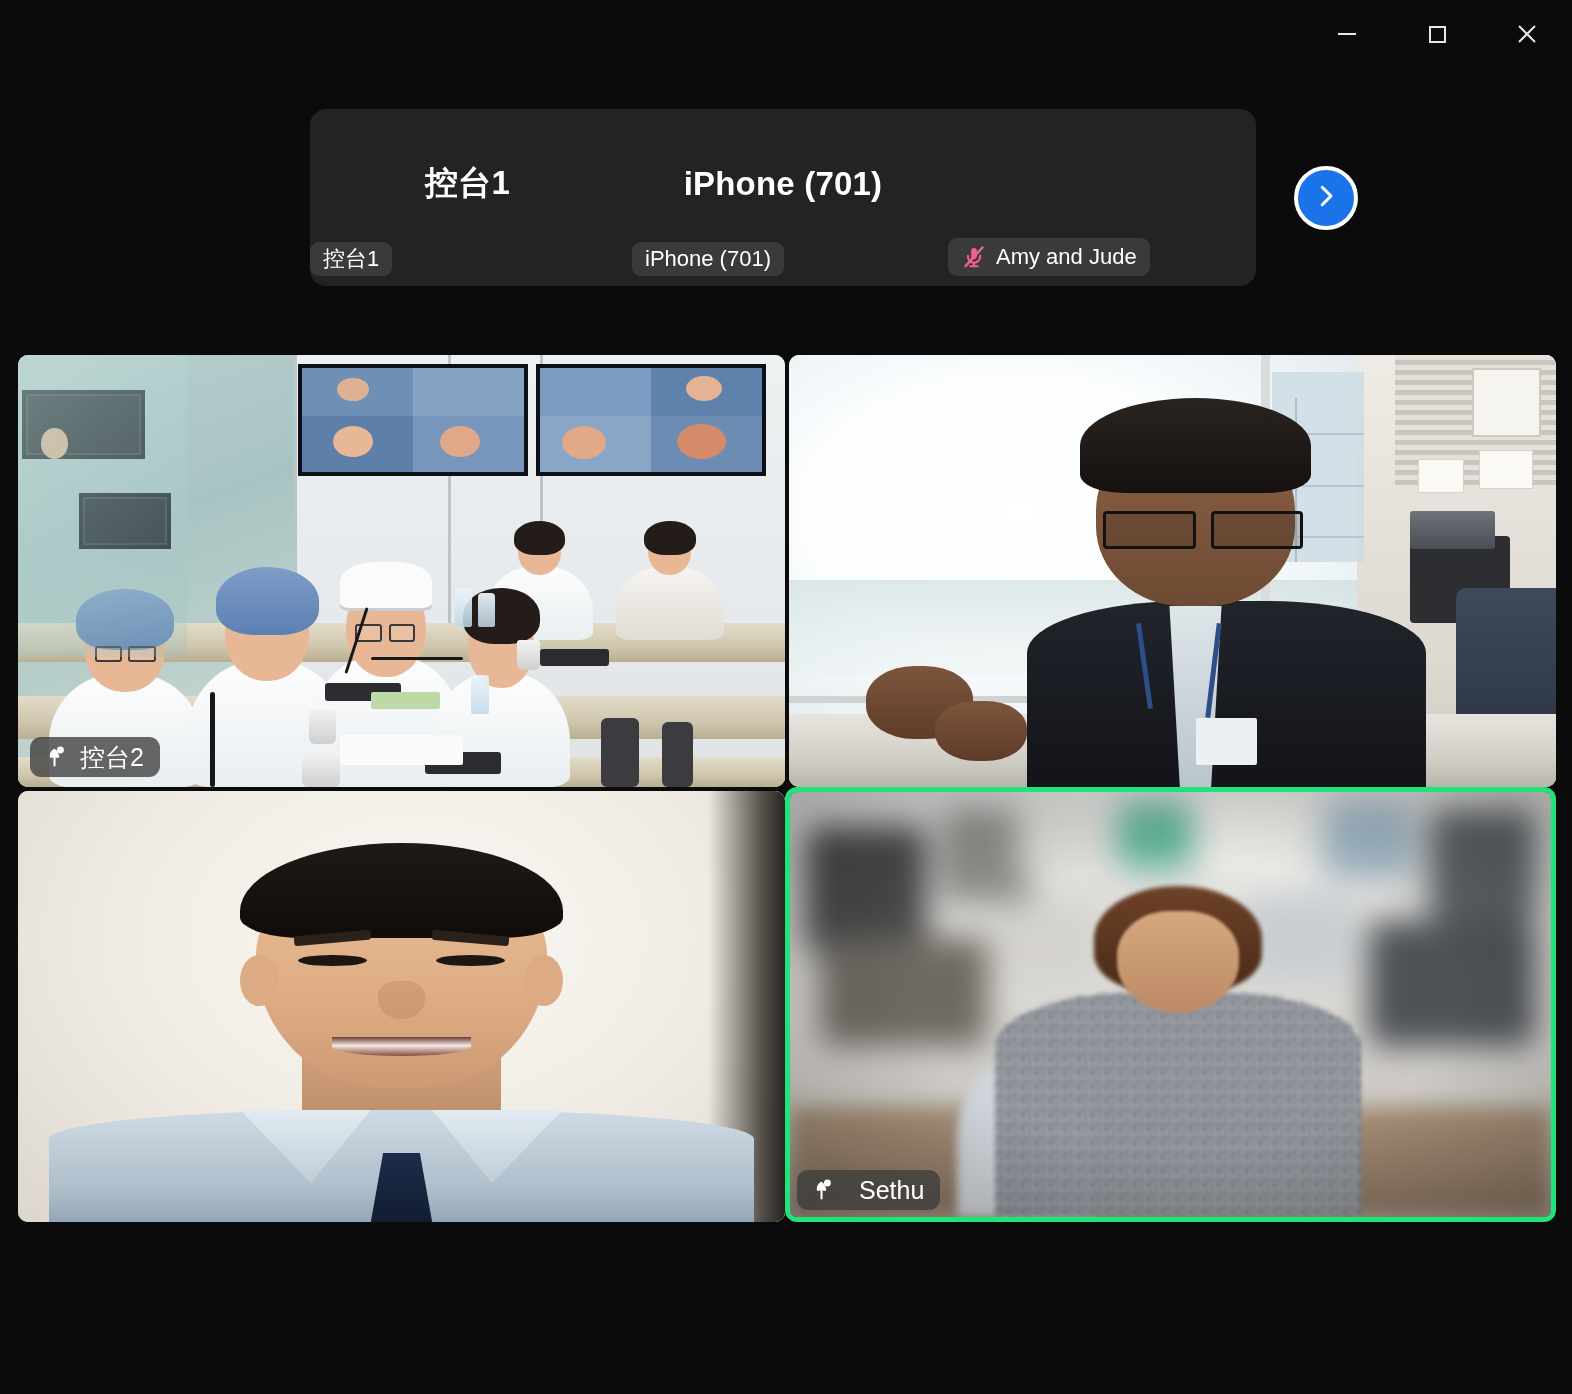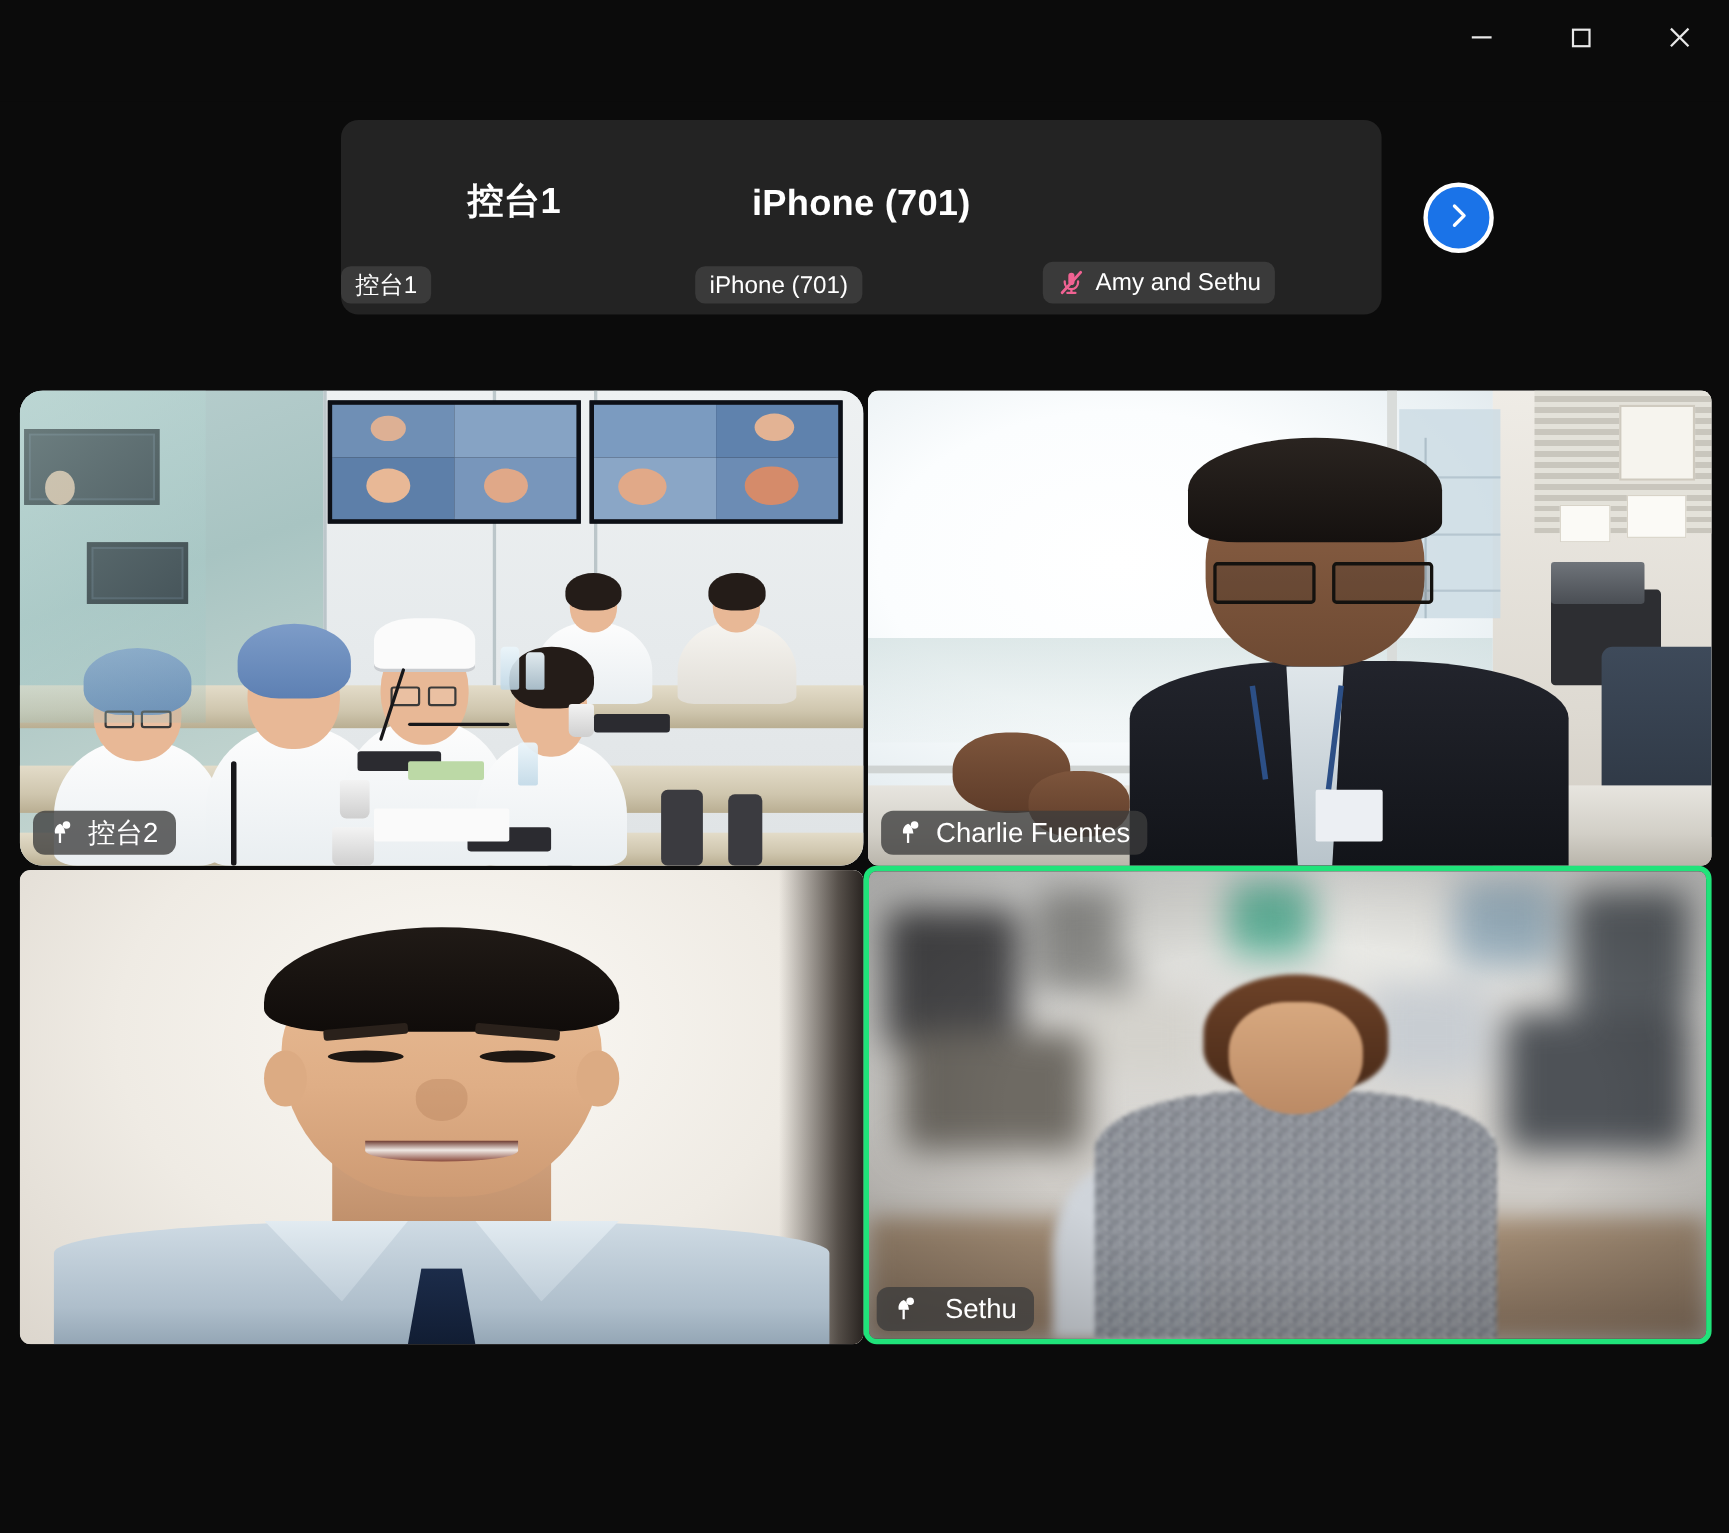--- a/index.html
+++ b/index.html
@@ -115,21 +115,21 @@
     top: 355px;
     width: 1538px;
     height: 867px;
   }
   .tile {
     position: absolute;
     overflow: hidden;
     border-radius: 10px;
     background: #101010;
   }
-  .tile.tl { left: 0;    top: 0;   width: 767px; height: 432px; border-radius: 21px; }
+  .tile.tl { left: 0;    top: 0;   width: 767px; height: 432px; }
   .tile.tr { left: 771px; top: 0;   width: 767px; height: 432px; }
   .tile.bl { left: 0;    top: 436px; width: 767px; height: 431px; }
   .tile.br {
     left: 767px; top: 432px; width: 771px; height: 435px;
     border: 5px solid #20e37a;
     border-radius: 12px;
   }
   .tile-inner { position: absolute; inset: 0; overflow: hidden; }
 
   .namebadge {
@@ -431,21 +431,21 @@
     <div class="strip-badge b2">
       <span class="mic-muted">
         <svg width="26" height="26" viewBox="0 0 24 24">
           <path d="M12 3.6a2.6 2.6 0 0 1 2.6 2.6v5.2A2.6 2.6 0 0 1 12 14a2.6 2.6 0 0 1-2.6-2.6V6.2A2.6 2.6 0 0 1 12 3.6z" fill="#f06292"></path>
           <path d="M6.4 10.8v1a5.6 5.6 0 0 0 11.2 0v-1" fill="none" stroke="#f06292" stroke-width="1.9" stroke-linecap="round"></path>
           <line x1="12" y1="17.4" x2="12" y2="20.6" stroke="#f06292" stroke-width="1.9" stroke-linecap="round"></line>
           <line x1="8.6" y1="20.6" x2="15.4" y2="20.6" stroke="#f06292" stroke-width="1.9" stroke-linecap="round"></line>
           <line x1="4.2" y1="20.4" x2="19.8" y2="3.2" stroke="#f06292" stroke-width="2.3" stroke-linecap="round"></line>
         </svg>
       </span>
-      <span>Amy and Sethu</span>
+      <span>Amy and Jude</span>
     </div>
   </div>
 
   <div class="next-arrow">
     <span>
       <svg width="30" height="30" viewBox="0 0 24 24">
         <polyline points="9,5 16,12 9,19" fill="none" stroke="#ffffff" stroke-width="2.4" stroke-linecap="round" stroke-linejoin="round"></polyline>
       </svg>
     </span>
   </div>
@@ -596,30 +596,20 @@
           <div class="badgecard" style="left:53%;top:84%;width:8%;height:11%;"></div>
           <div class="manhead" style="left:40%;top:16%;width:26%;height:42%;"></div>
           <div class="manhair" style="left:38%;top:10%;width:30%;height:22%;"></div>
           <div class="specs" style="left:41%;top:36%;width:12%;height:9%;"></div>
           <div class="specs" style="left:55%;top:36%;width:12%;height:9%;"></div>
           <div class="hand" style="left:10%;top:72%;width:14%;height:17%;"></div>
           <div class="hand" style="left:19%;top:80%;width:12%;height:14%;"></div>
         </div>
       </div>
 
-      <div class="namebadge">
-        <span class="pin-icon">
-          <svg width="26" height="26" viewBox="0 0 24 24">
-            <circle cx="17" cy="5.5" r="3.2" fill="#ffffff"></circle>
-            <path d="M11.6 4.4 C8.2 5.6 6.6 9.2 7.4 12.6 L16 12.6 C15.6 9.2 14.4 5.8 11.6 4.4 Z" fill="#ffffff"></path>
-            <rect x="10.6" y="12.4" width="1.9" height="8.2" fill="#ffffff"></rect>
-          </svg>
-        </span>
-        <span>Charlie Fuentes</span>
-      </div>
     </div>
 
     <div class="tile bl">
       <div class="tile-inner">
         <div class="sc-selfie">
           <div class="bgwall"></div>
           <div class="rightdark"></div>
           <div class="neck"></div>
           <div class="shirtbody"></div>
           <div class="collarL"></div>

